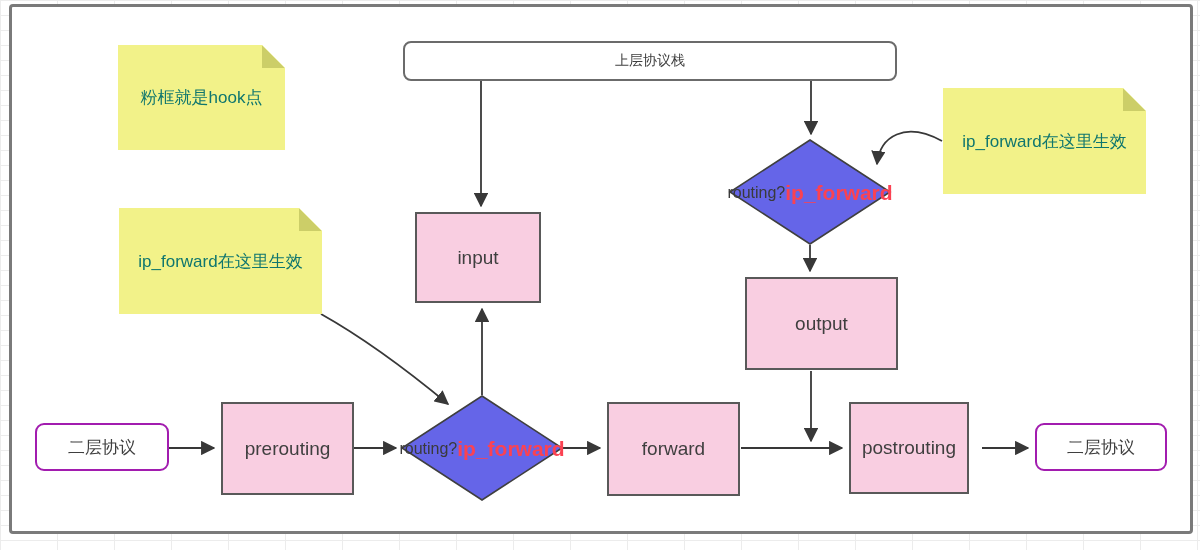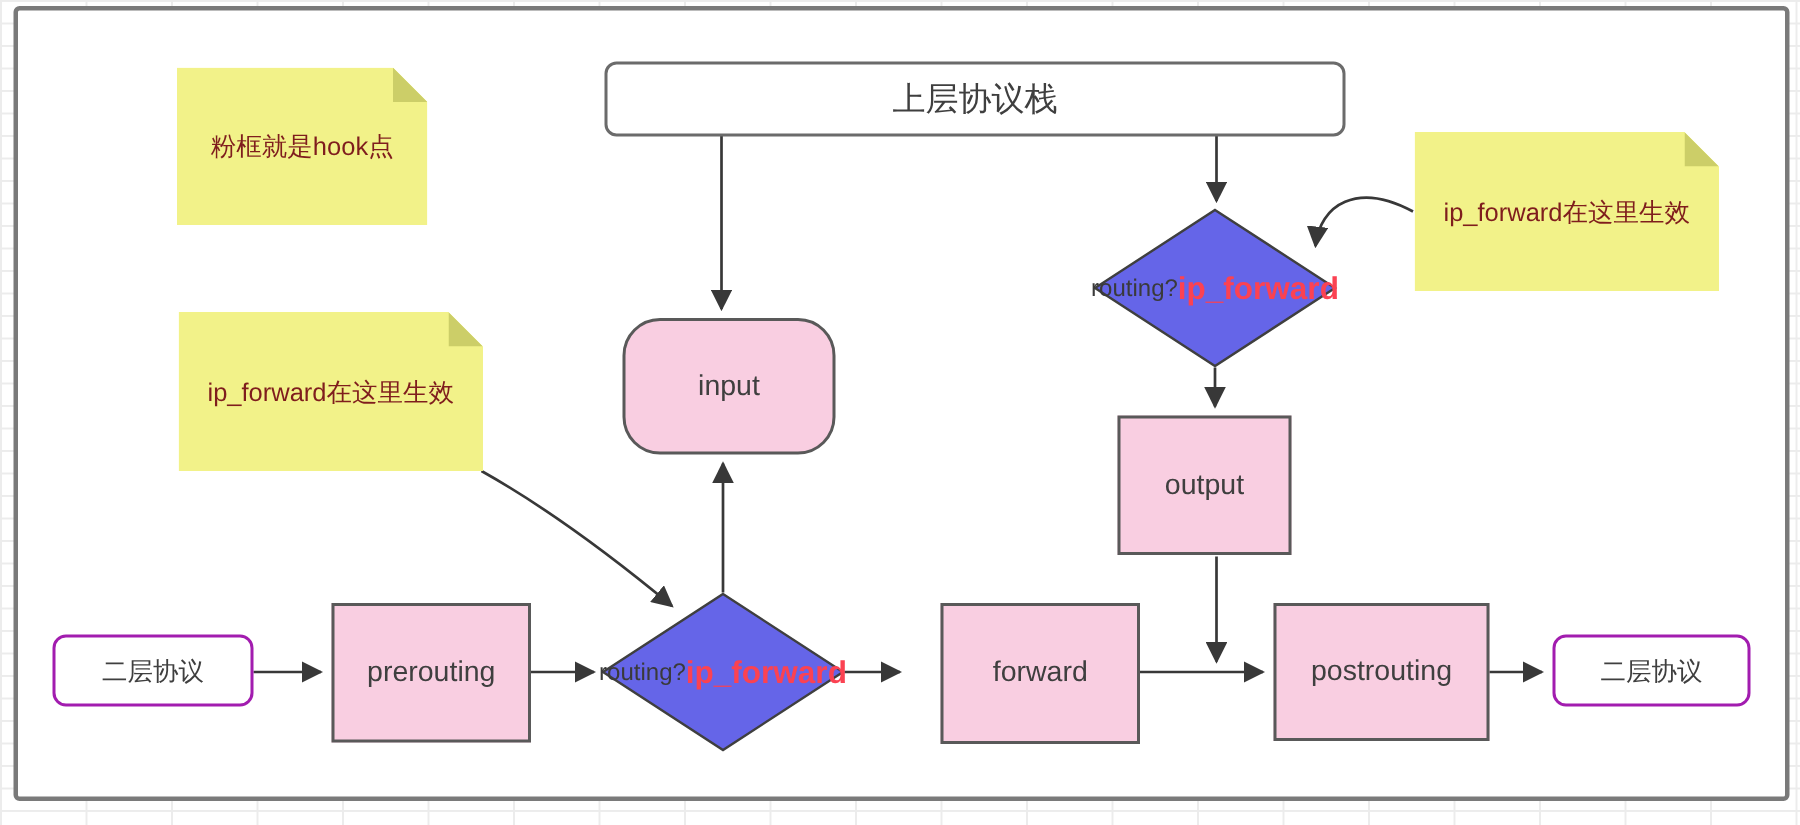--- a/index.html
+++ b/index.html
@@ -23,28 +23,28 @@
     text-align: center; font-size: 19px; color: #3f3f3f;
   }
   .pink {
     background: #f9cee1; border: 2px solid #595959;
   }
   .white-rounded {
     background: #ffffff; border: 2px solid #a21caf; border-radius: 9px;
     font-size: 17px;
   }
   .top-stack {
-    left: 403px; top: 41px; width: 494px; height: 50px;
+    left: 403px; top: 41px; width: 494px; height: 40px;
     background: #ffffff; border: 2px solid #6b6b6b; border-radius: 8px;
-    font-size: 22px;
+    font-size: 14px;
   }
   .note {
     position: absolute; background: #f2f289;
     display: flex; align-items: center; justify-content: center;
-    font-size: 17px; color: #7f1d1d; text-align: center;
+    font-size: 17px; color: #0f766e; text-align: center;
     clip-path: polygon(0 0, calc(100% - 23px) 0, 100% 23px, 100% 100%, 0 100%);
   }
   .note .fold {
     position: absolute; top: 0; right: 0; width: 23px; height: 23px;
   }
   .svg-layer {
     position: absolute; left: 0; top: 0; width: 1200px; height: 550px;
     pointer-events: none;
   }
   .diamond-label {
@@ -112,37 +112,37 @@
 </div>
 
 <div class="node white-rounded" style="left:35px; top:423px; width:134px; height:48px;">
   <span>二层协议</span>
 </div>
 
 <div class="node white-rounded" style="left:1035px; top:423px; width:132px; height:48px;">
   <span>二层协议</span>
 </div>
 
-<div class="node pink" style="left:415px; top:212px; width:142px; height:91px;border-radius:25px;">
+<div class="node pink" style="left:415px; top:212px; width:126px; height:91px;">
   <span>input</span>
 </div>
 
-<div class="node pink" style="left:745px; top:277px; width:116px; height:93px;">
+<div class="node pink" style="left:745px; top:277px; width:153px; height:93px;">
   <span>output</span>
 </div>
 
 <div class="node pink" style="left:221px; top:402px; width:133px; height:93px;">
   <span>prerouting</span>
 </div>
 
-<div class="node pink" style="left:607px; top:402px; width:133px; height:94px;margin-left:20px;">
+<div class="node pink" style="left:607px; top:402px; width:133px; height:94px;">
   <span>forward</span>
 </div>
 
-<div class="node pink" style="left:849px; top:402px; width:144px; height:92px;">
+<div class="node pink" style="left:849px; top:402px; width:120px; height:92px;">
   <span>postrouting</span>
 </div>
 
 <div class="diamond-label" style="left:412px; top:404px; width:140px; height:88px;">
   <span>routing?</span>
   <span class="red">ip_forward</span>
 </div>
 
 <div class="diamond-label" style="left:740px; top:148px; width:140px; height:88px;">
   <span>routing?</span>

